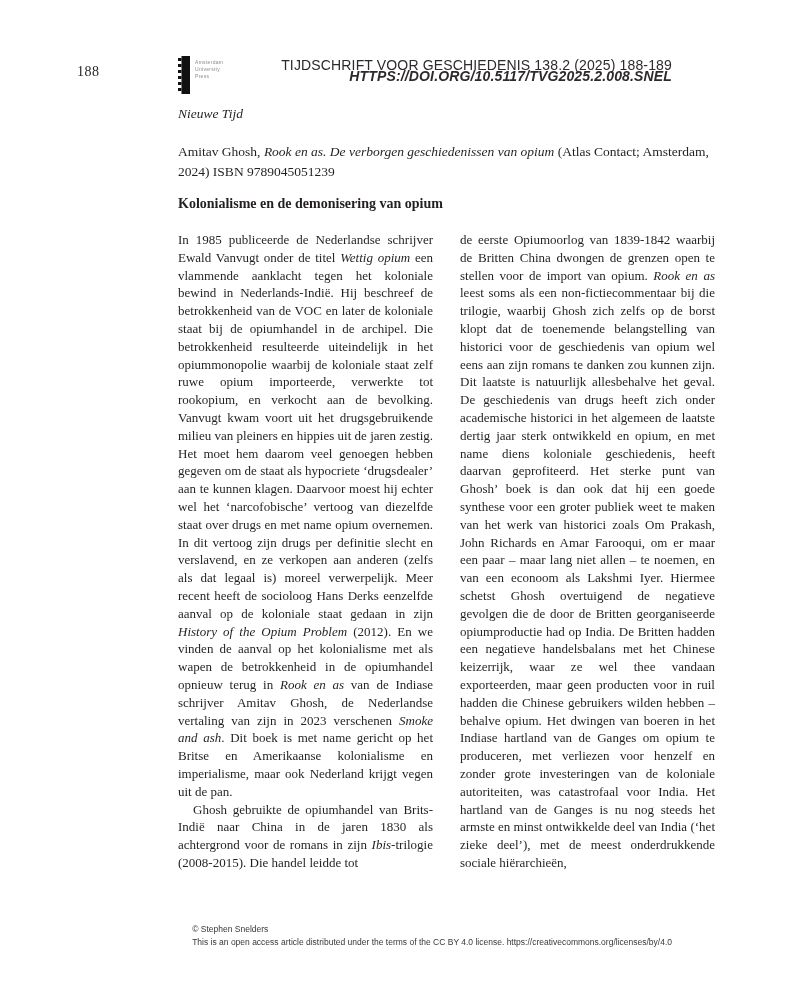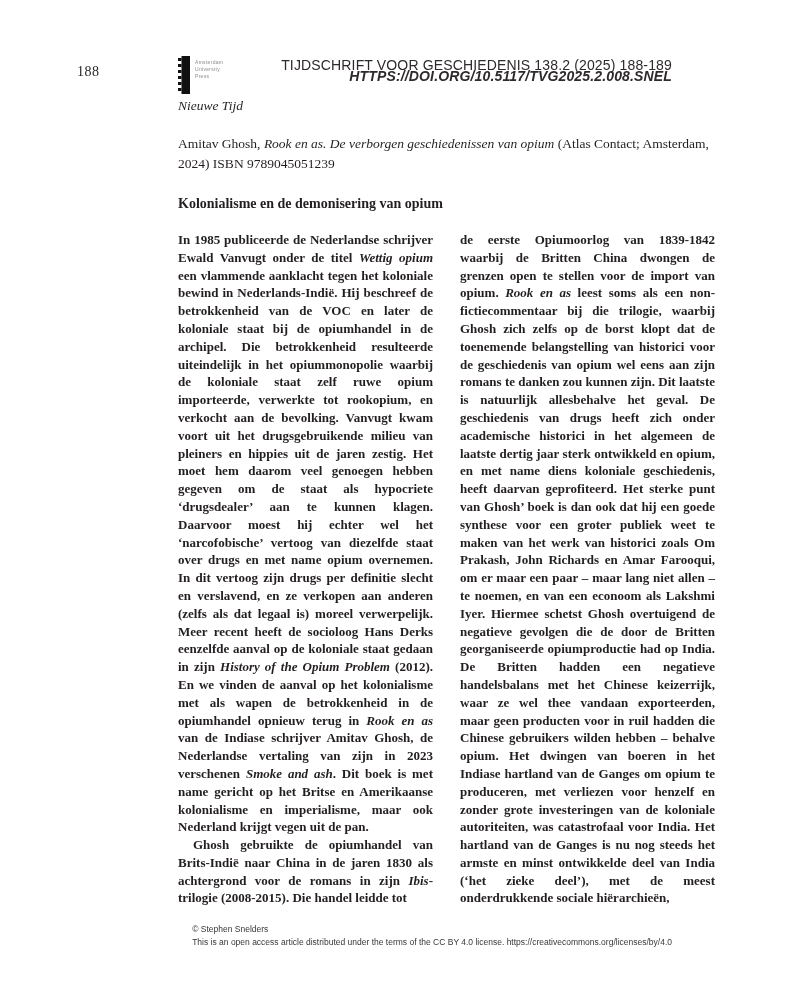--- a/index.html
+++ b/index.html
@@ -32,37 +32,37 @@
     right:121px;top:60px;
     text-align:right;
     font-family:"Liberation Sans","DejaVu Sans",sans-serif;
     font-size:14px;line-height:11px;
     color:#2e2a2b;letter-spacing:0.15px;
   }
   .header-right .doi{font-style:italic;font-weight:bold;}
 
   
   .section-label{
-    left:138px;top:98px;
+    left:138px;top:106px;
     font-style:italic;font-size:13.5px;
   }
   .citation{
-    left:138px;top:134px;width:537px;
+    left:138px;top:142px;width:537px;
     font-size:13.5px;line-height:19.5px;
     text-align:left;
   }
   .article-title{
     left:138px;top:196px;width:537px;
     font-weight:bold;font-size:14px;
   }
 
   
   .columns{
     left:138px;top:231px;width:537px;
-    display:flex;gap:27px;font-weight:bold;
+    display:flex;gap:27px;
   }
   .col{
     width:255px;
     font-size:13px;line-height:17.8px;
     text-align:justify;
     text-justify:inter-word;
   }
   .col p{margin:0;}
   .col p.indent{text-indent:15px;}
 

